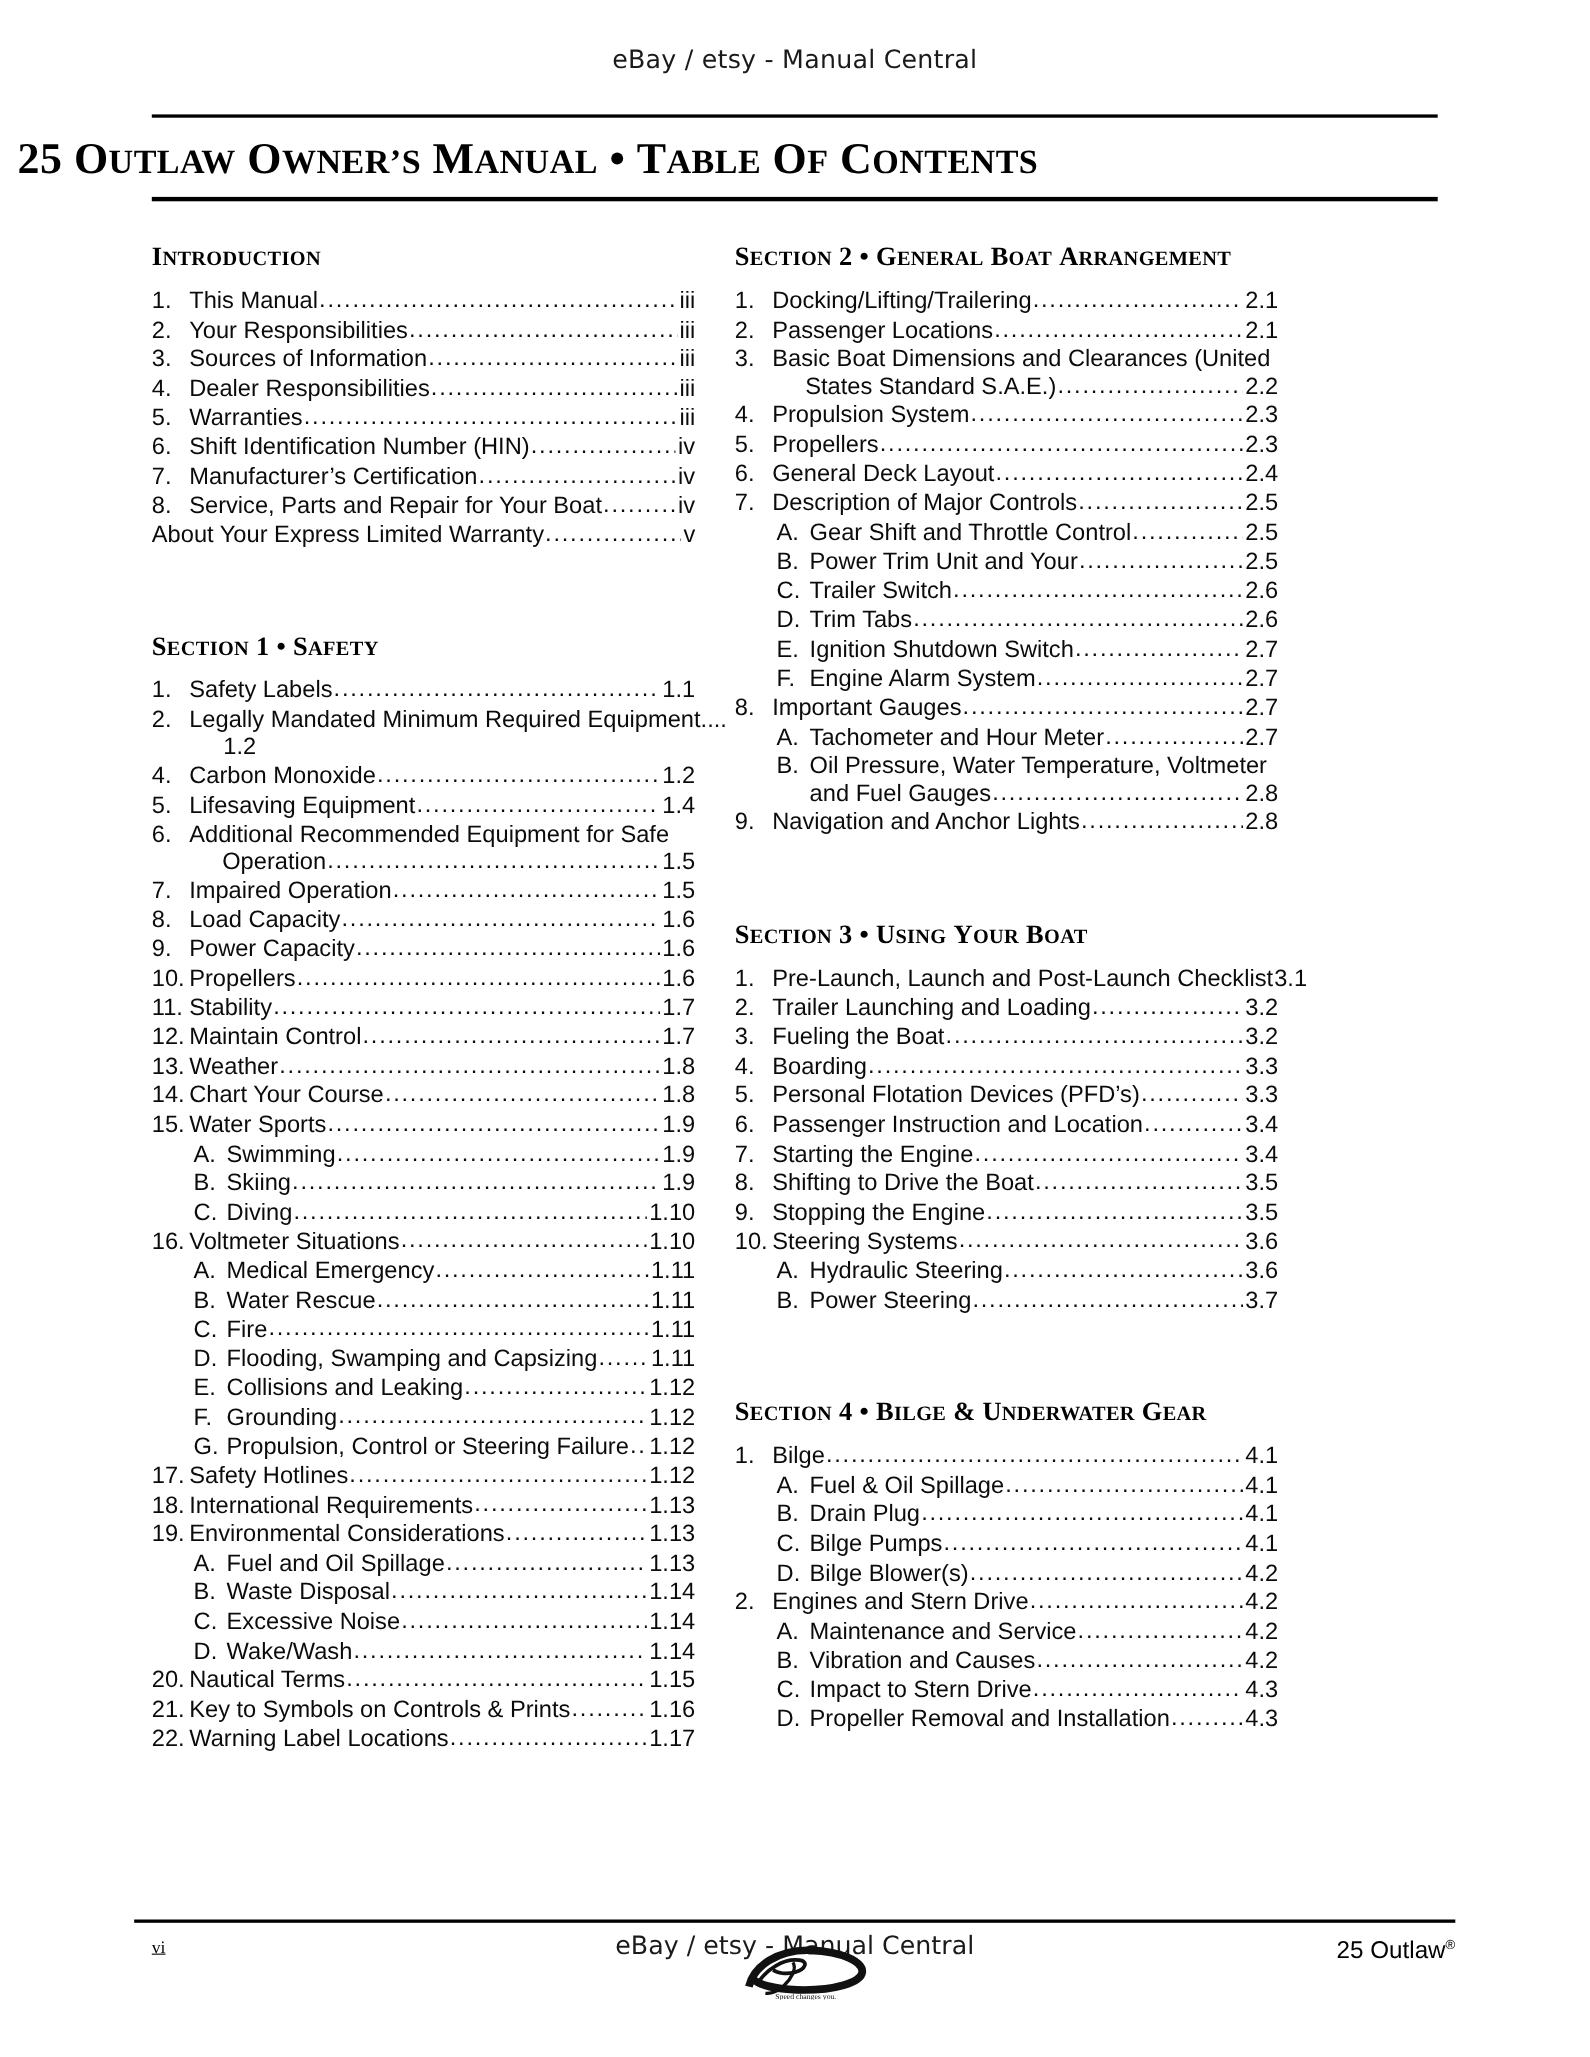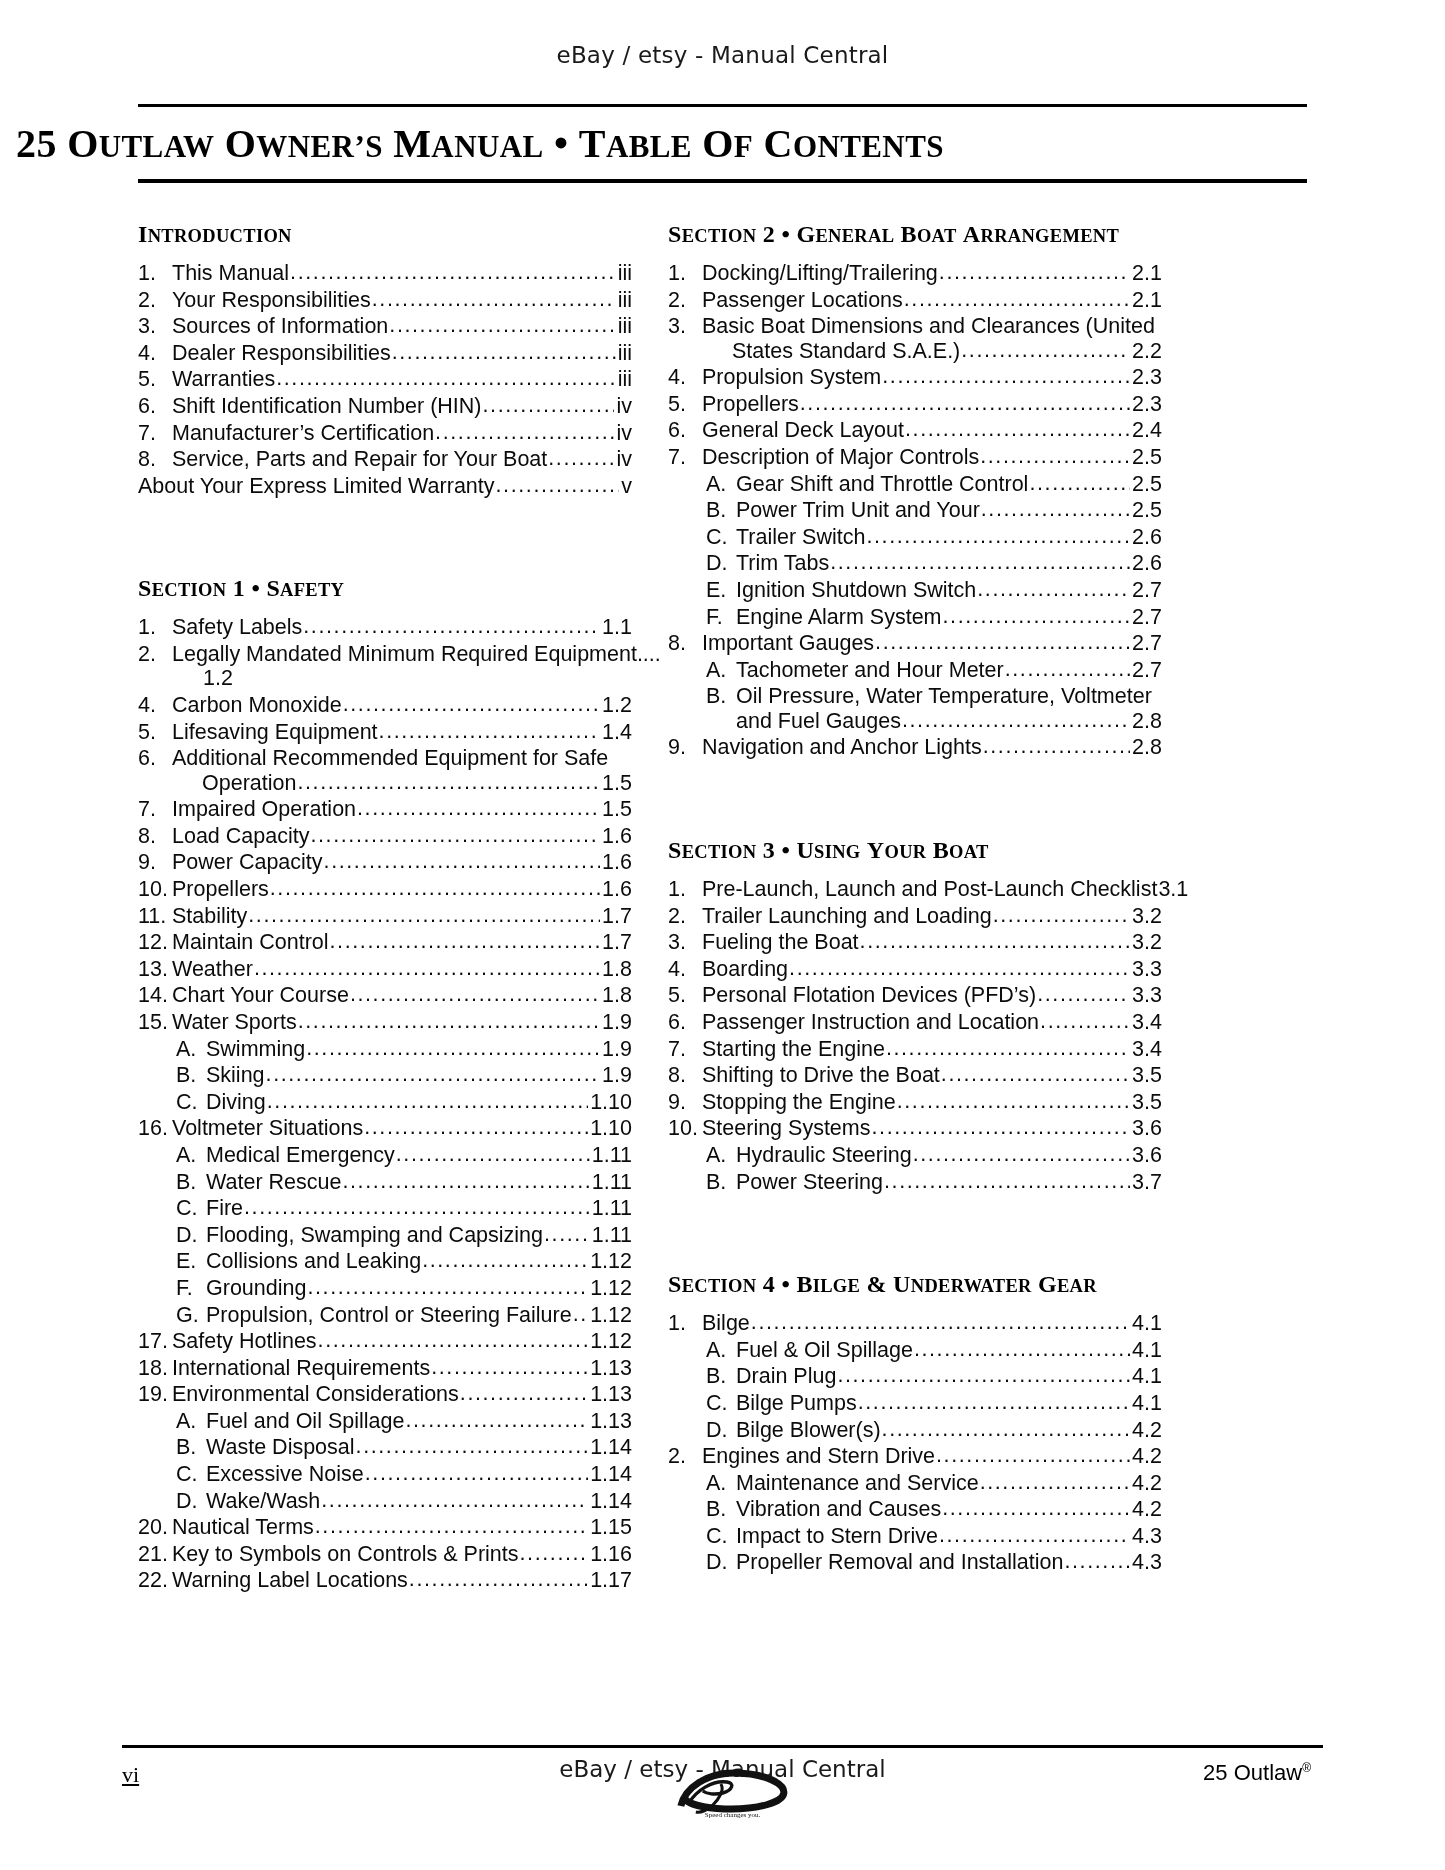--- a/index.html
+++ b/index.html
@@ -148,24 +148,24 @@
   }
   .footer {
     position: absolute;
     left: 122px;
     right: 122px;
     bottom: 68px;
     height: 46px;
   }
   .footer .folio {
     position: absolute;
-    left: 0;
+    left: 16px;
     top: 6px;
     font-family: "Liberation Serif", serif;
-    font-size: 22px;
+    font-size: 16px;
     text-decoration: underline;
   }
   .footer .center-mark {
     position: absolute;
     left: 50%;
     transform: translateX(-50%);
     top: 0;
     text-align: center;
     white-space: nowrap;
   }
@@ -178,21 +178,21 @@
     position: absolute;
     left: 50%;
     top: 10px;
     transform: translateX(-40%);
     width: 150px;
     height: 52px;
     pointer-events: none;
   }
   .footer .model {
     position: absolute;
-    right: 12px;
+    right: 0;
     top: 4px;
     font-size: 22px;
     white-space: nowrap;
     margin-left: 39px;
   }
   .footer .model sup {
     font-size: 12px;
     vertical-align: super;
   }
 </style>

